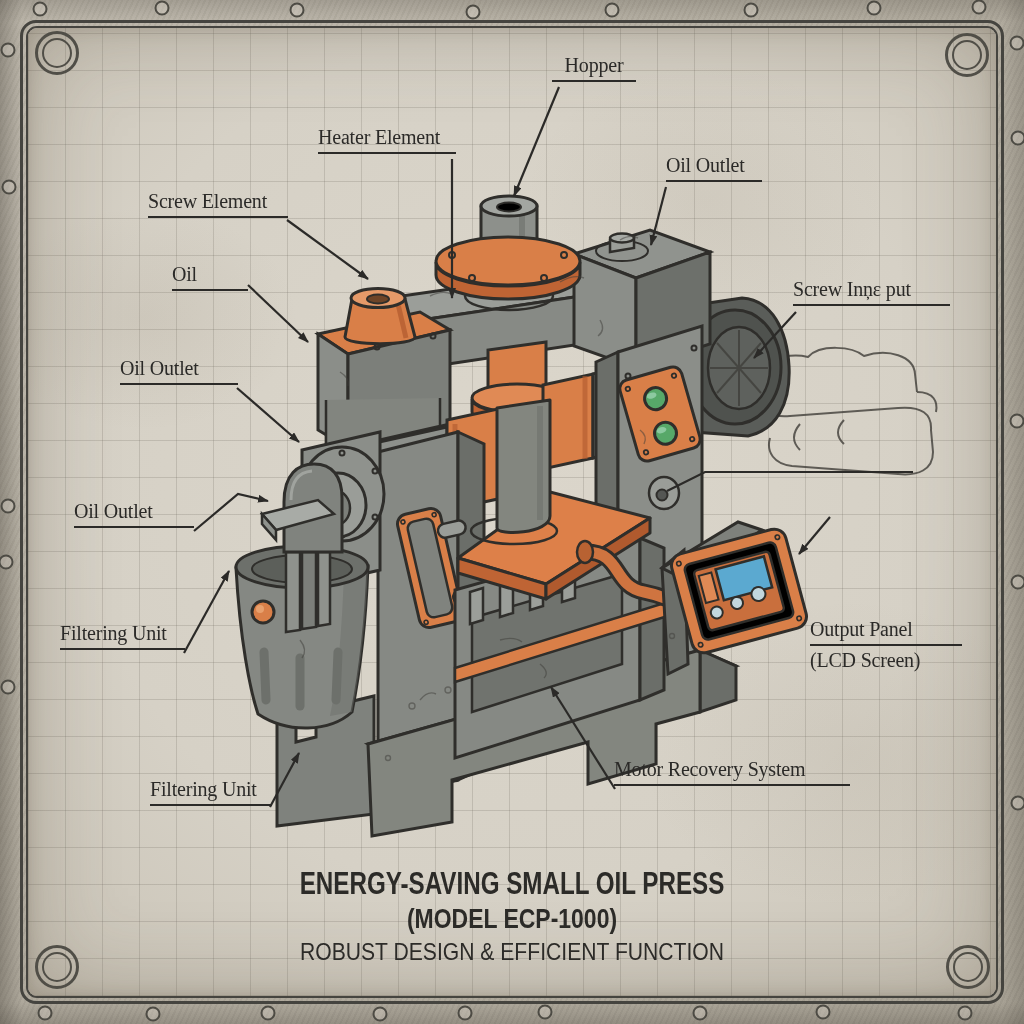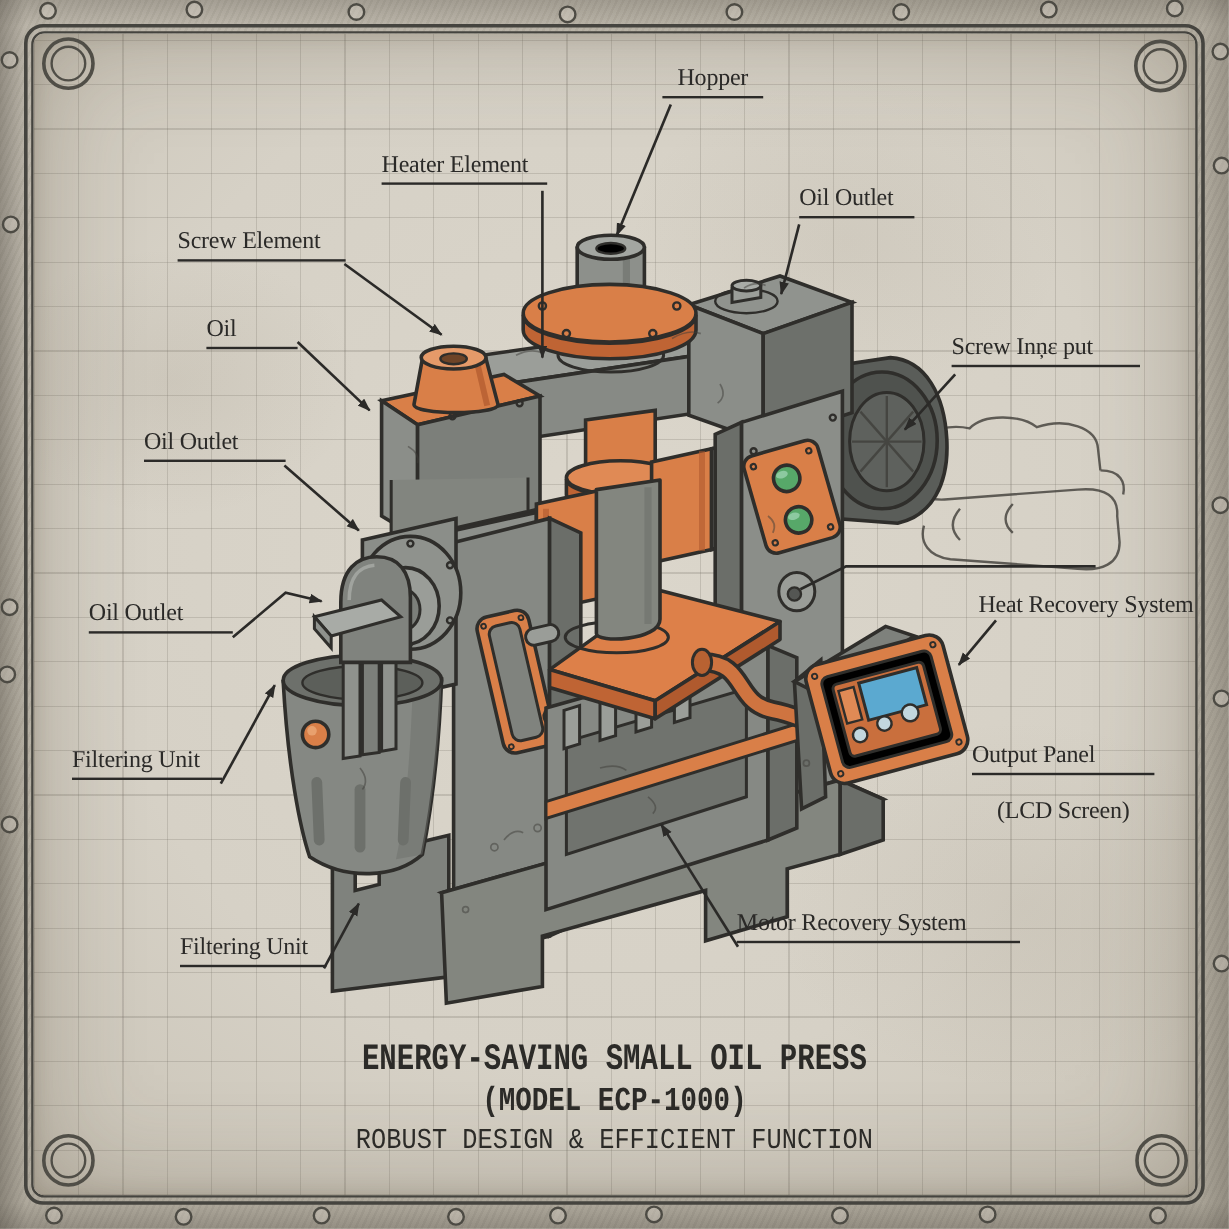--- a/index.html
+++ b/index.html
@@ -29,21 +29,21 @@
   }
   .cbolt{position:absolute;width:38px;height:38px;border:3px solid #504e47;border-radius:50%;
     transform:translate(-50%,-50%);z-index:4;}
   .cbolt::after{content:"";position:absolute;inset:4px;border:2.5px solid #504e47;border-radius:50%;}
   .rivet{position:absolute;width:11px;height:11px;border:2.5px solid #4d4b44;border-radius:50%;
     background:rgba(235,230,220,.30);transform:translate(-50%,-50%);z-index:6;}
   #machine{position:absolute;inset:0;z-index:3;}
   .label{position:absolute;z-index:5;font-size:20px;line-height:23px;color:#2b2a28;
     letter-spacing:-0.2px;white-space:nowrap;font-family:Liberation Serif, serif;}
   .ul{border-bottom:2px solid #2b2a28;padding-bottom:3px;}
-  #title-block{position:absolute;left:0;right:0;top:866px;text-align:center;z-index:5;color:#2c2b28;font-family:Liberation Mono, monospace;}
+  #title-block{position:absolute;left:0;right:0;top:866px;text-align:center;z-index:5;color:#2c2b28;}
   .t1{font-weight:bold;font-size:31px;line-height:36px;transform:scaleX(.78);transform-origin:center;}
   .t2{font-weight:bold;font-size:28px;line-height:34px;transform:scaleX(.82);transform-origin:center;}
   .t3{font-size:24px;line-height:32px;transform:scaleX(.88);transform-origin:center;}
   .lbl2{display:block;}
 </style>
 </head>
 <body>
 
 <div class="frame-outer">
   <div class="frame-inner">
@@ -343,26 +343,25 @@
 <div class="label ul" style="left:148px;top:190px;width:140px">Screw Element</div>
 <div class="label ul" style="left:172px;top:263px;width:76px">Oil</div>
 <div class="label ul" style="left:120px;top:357px;width:118px">Oil Outlet</div>
 <div class="label ul" style="left:74px;top:500px;width:120px">Oil Outlet</div>
 <div class="label ul" style="left:60px;top:622px;width:125px">Filtering Unit</div>
 <div class="label ul" style="left:150px;top:778px;width:122px">Filtering Unit</div>
 <div class="label ul" style="left:666px;top:154px;width:96px">Oil Outlet</div>
 <div class="label ul" style="left:793px;top:278px;width:157px">Screw Inņɛ put</div>
 
 <div class="label" style="left:800px;top:490px;width:210px;text-align:center;line-height:29px">
-  <span class="lbl2">Heat Recovery System</span>
 </div>
 
 <div class="label" style="left:810px;top:618px;width:152px">
   <span class="lbl2 ul">Output Panel</span>
-  <span class="lbl2" style="text-align:center;padding-top:19px">(LCD Screen)</span>
+  <span class="lbl2" style="text-align:left;padding-top:3px">(LCD Screen)</span>
 </div>
 
 <div class="label ul" style="left:614px;top:758px;width:236px">Motor Recovery System</div>
 
 <div id="title-block">
   <div class="t1">ENERGY-SAVING SMALL OIL PRESS</div>
   <div class="t2">(MODEL ECP-1000)</div>
   <div class="t3">ROBUST DESIGN &amp; EFFICIENT FUNCTION</div>
 </div>
 

